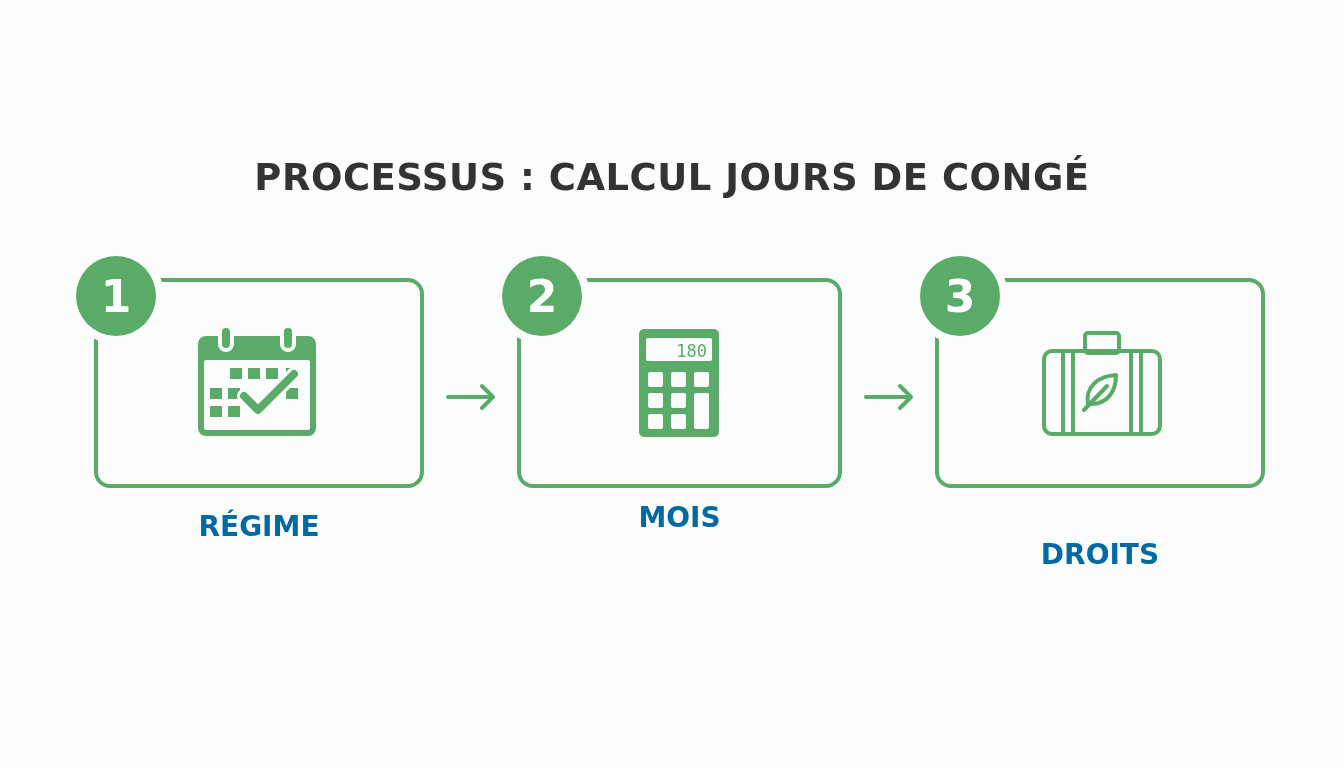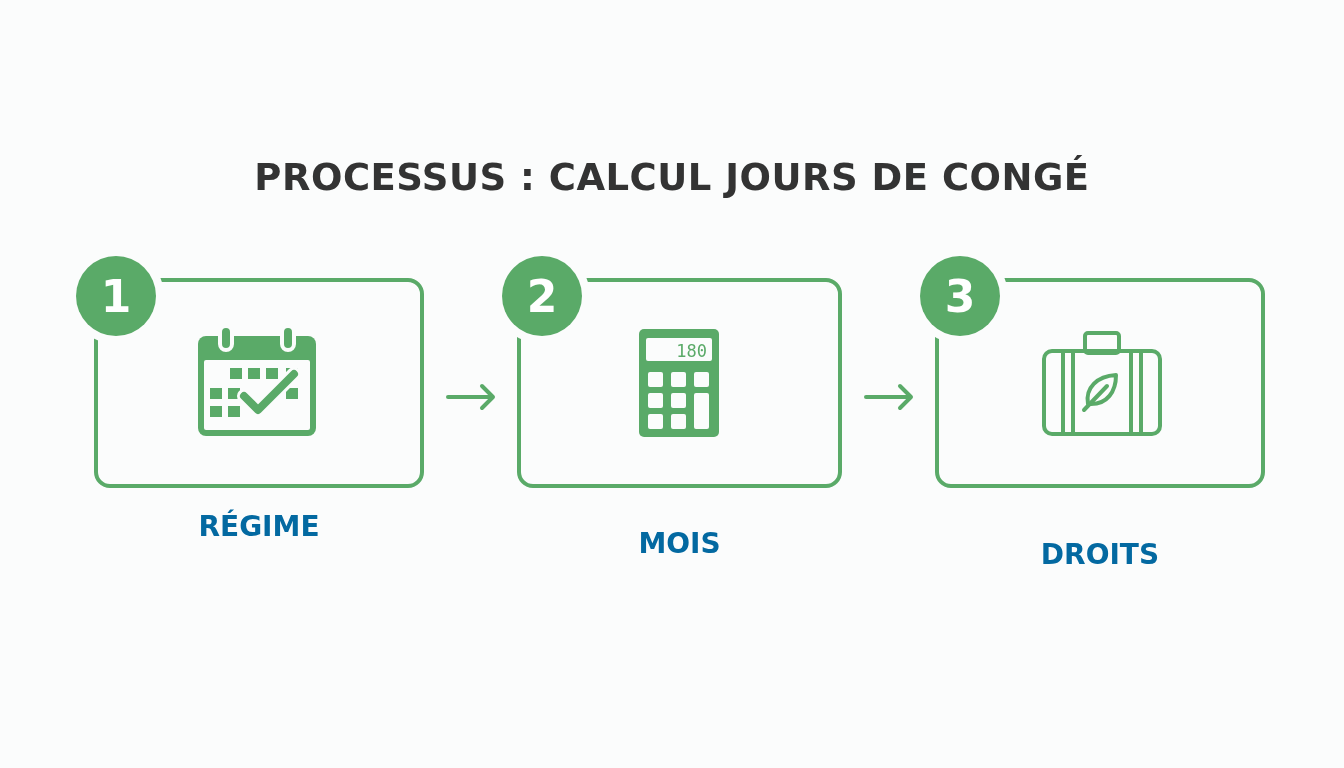--- a/index.html
+++ b/index.html
@@ -54,21 +54,21 @@
     <rect x="9" y="43" width="15" height="15" rx="2"></rect>
       <rect x="32" y="43" width="15" height="15" rx="2"></rect>
       <rect x="55" y="43" width="15" height="15" rx="2"></rect>
     <rect x="9" y="64" width="15" height="15" rx="2"></rect>
       <rect x="32" y="64" width="15" height="15" rx="2"></rect>
       <rect x="55" y="64" width="15" height="36" rx="2"></rect>
     <rect x="9" y="85" width="15" height="15" rx="2"></rect>
       <rect x="32" y="85" width="15" height="15" rx="2"></rect>
   </g>
 </svg>
-<div class="label" style="left:517px;width:325px;top:528px;">
+<div class="label" style="left:517px;width:325px;top:502px;">
   <div>MOIS</div>
 </div>
 
 <svg class="arrow" style="left:864px;top:382px;" width="52" height="30" viewBox="0 0 52 30">
   <line x1="2" y1="15" x2="46" y2="15" stroke="#5aaa68" stroke-width="4" stroke-linecap="round"></line>
   <polyline points="36,4 47,15 36,26" fill="none" stroke="#5aaa68" stroke-width="4" stroke-linecap="round" stroke-linejoin="round"></polyline>
 </svg>
 
 <div class="card" style="left:935px;top:278px;width:330px;height:210px;"></div>
 <div class="badge" style="left:920px;top:256px;">3</div>

